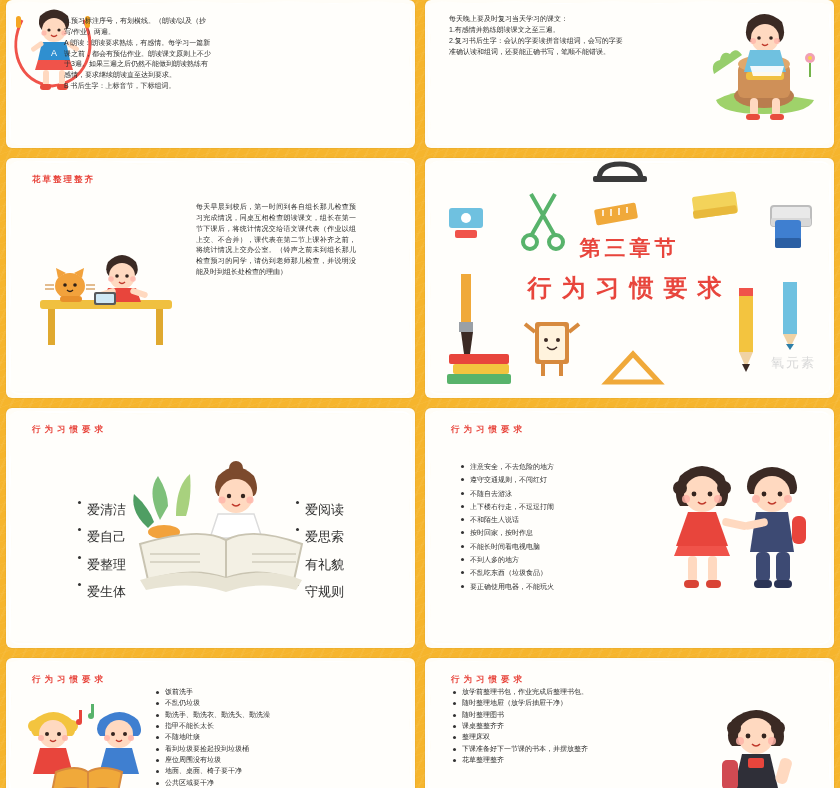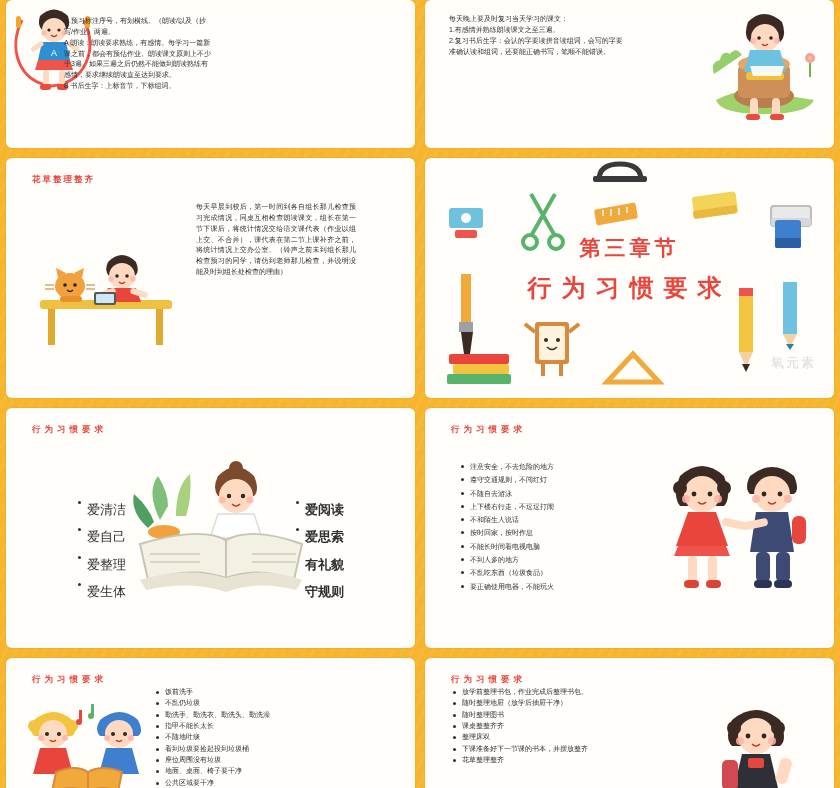--- a/index.html
+++ b/index.html
@@ -98,21 +98,21 @@
     font-family:"Liberation Serif","DejaVu Serif",serif;
   }
   #s4 .chapter .l2{
     margin-top:10px;
     font-size:24px;color:#e8453c;letter-spacing:10px;font-weight:bold;
     font-family:"Liberation Serif","DejaVu Serif",serif;
   }
 
   
   #s5 .col-left{position:absolute;left:72px;top:88px;}
-  #s5 .col-right{position:absolute;left:290px;top:88px;font-weight:bold;}
+  #s5 .col-right{position:absolute;left:290px;top:88px;}
   #s5 .bullets{font-size:13px;line-height:2.1;}
 
   
   #s6 .bullets{position:absolute;left:36px;top:52px;width:170px;line-height:1.9;}
 
   
   #s7 .bullets{position:absolute;left:150px;top:28px;width:160px;line-height:1.62;}
 
   
   #s8 .bullets{position:absolute;left:28px;top:28px;width:200px;line-height:1.62;}

